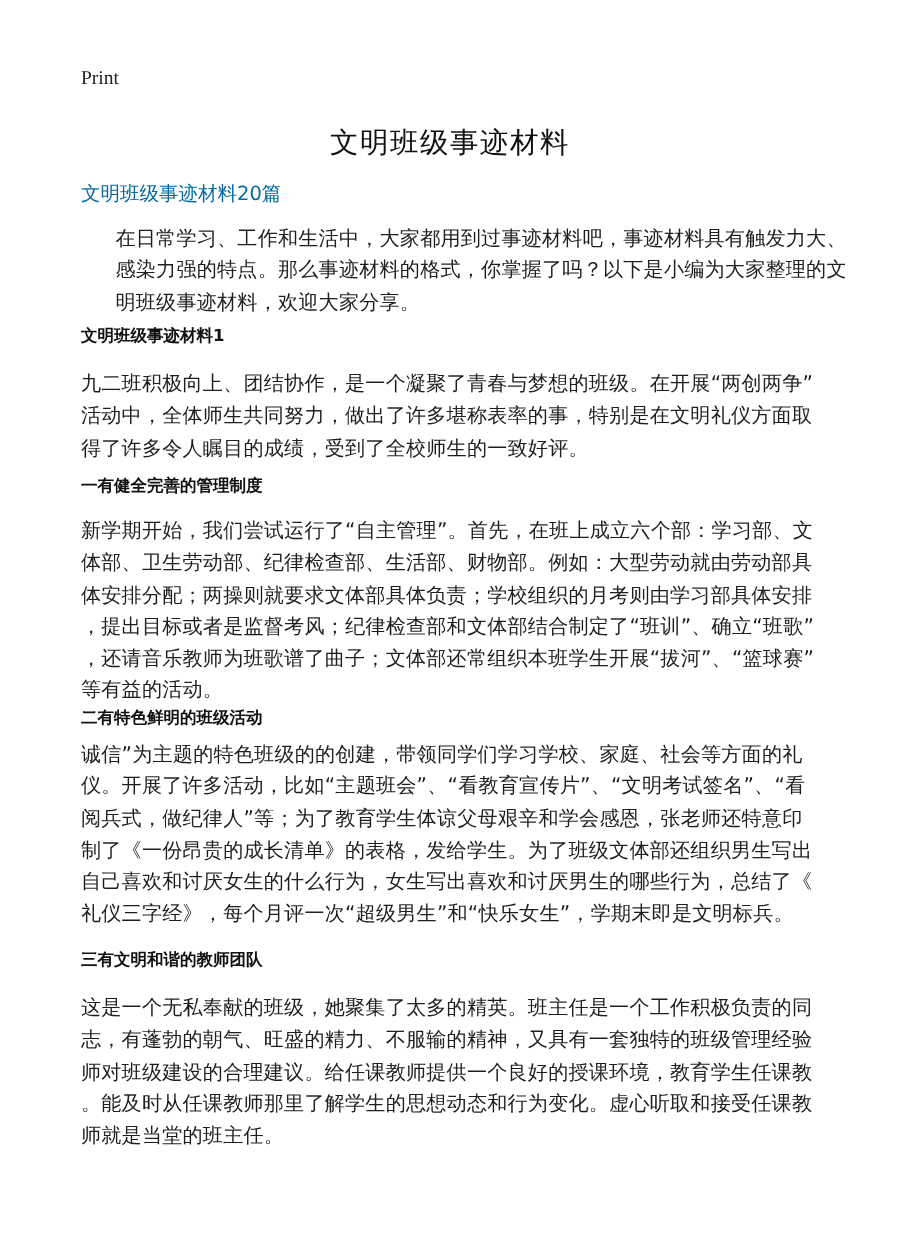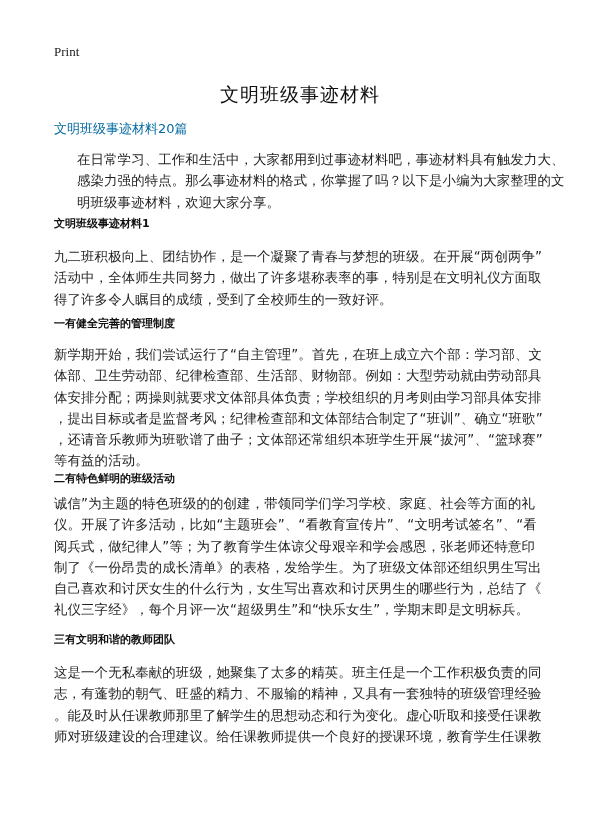--- a/index.html
+++ b/index.html
@@ -50,16 +50,17 @@
     <span class="line">阅兵式，做纪律人”等；为了教育学生体谅父母艰辛和学会感恩，张老师还特意印</span>
     <span class="line">制了《一份昂贵的成长清单》的表格，发给学生。为了班级文体部还组织男生写出</span>
     <span class="line">自己喜欢和讨厌女生的什么行为，女生写出喜欢和讨厌男生的哪些行为，总结了《</span>
     <span class="line">礼仪三字经》，每个月评一次“超级男生”和“快乐女生”，学期末即是文明标兵。</span>
   </div>
 
   <div class="heading" style="top:632px;">三有文明和谐的教师团队</div>
   <div class="block" style="top:662px;">
     <span class="line">这是一个无私奉献的班级，她聚集了太多的精英。班主任是一个工作积极负责的同</span>
     <span class="line">志，有蓬勃的朝气、旺盛的精力、不服输的精神，又具有一套独特的班级管理经验</span>
+    <span class="line">师对班级建设的合理建议。给任课教师提供一个良好的授课环境，教育学生任课教</span>
     <span class="line">。能及时从任课教师那里了解学生的思想动态和行为变化。虚心听取和接受任课教</span>
-    <span class="line">师对班级建设的合理建议。给任课教师提供一个良好的授课环境，教育学生任课教</span>
+    <span class="line">师就是当堂的班主任。</span>
   </div>
 </div>
 
 </body></html>

